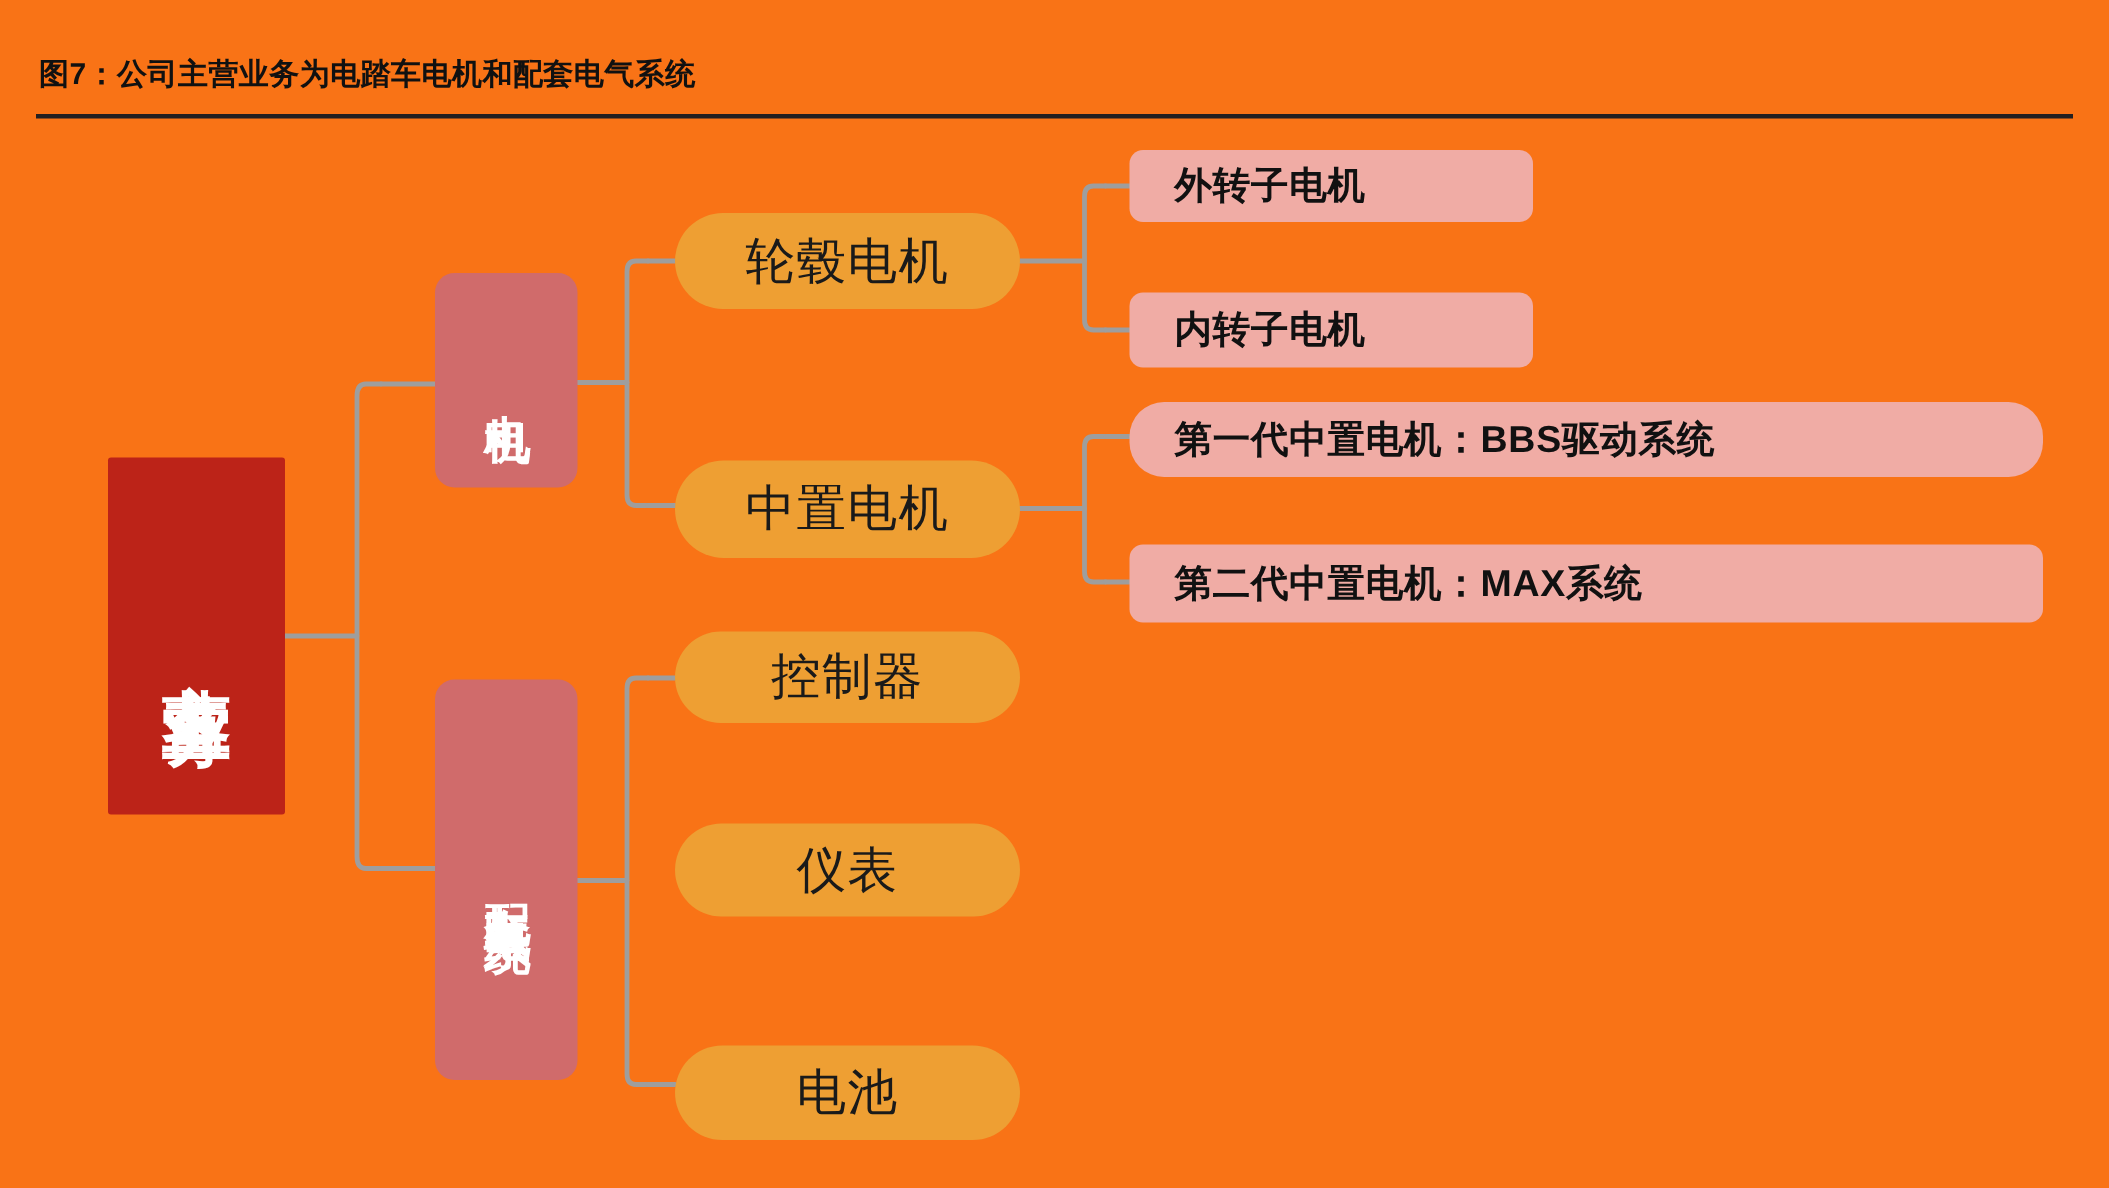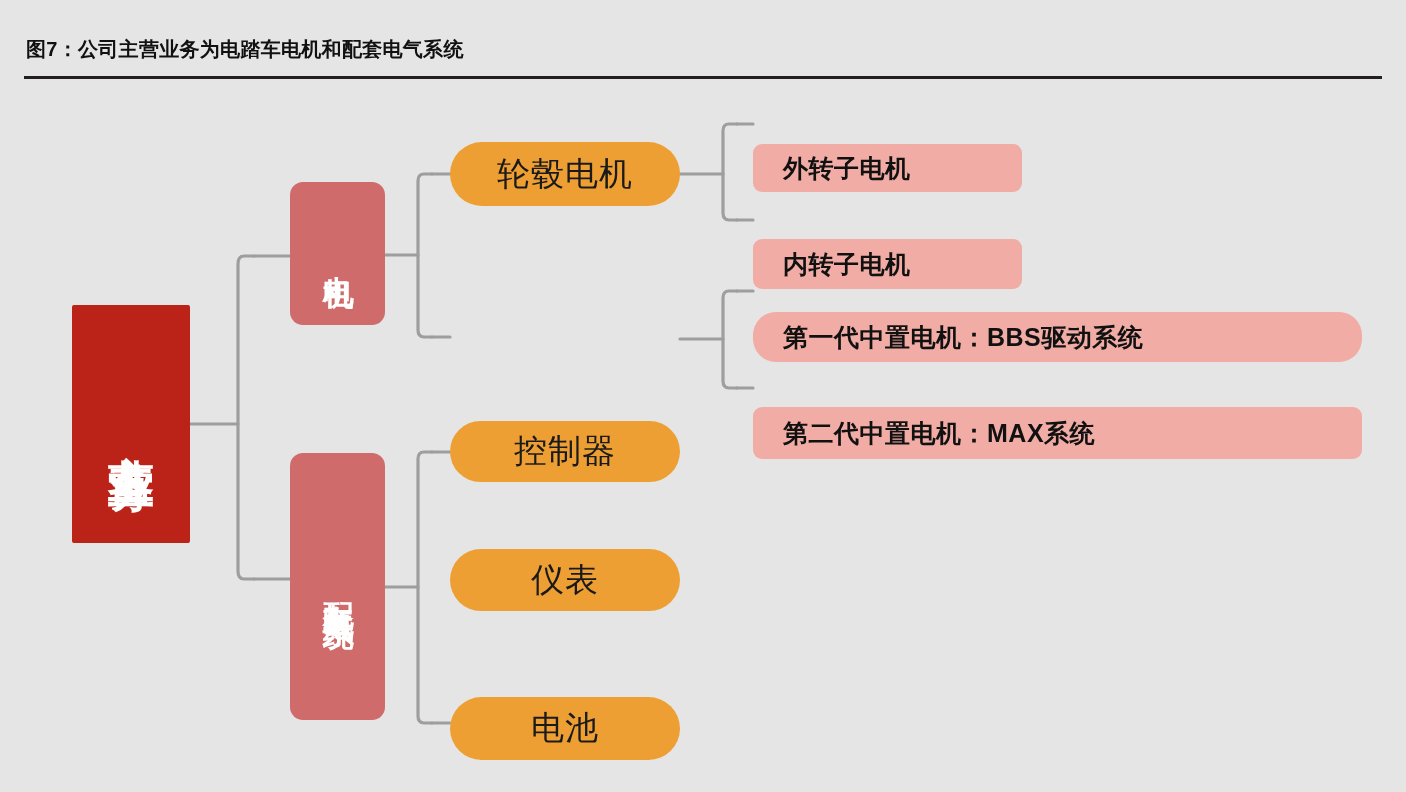--- a/index.html
+++ b/index.html
@@ -11,21 +11,21 @@
     width: 1406px;
     height: 792px;
     font-family: "Liberation Sans", "DejaVu Sans", sans-serif;
     overflow: hidden;
     position: relative;
   }
   #page {
     position: relative;
     width: 1406px;
     height: 792px;
-    background: #e5e5e5;
+    background: #f97316;
   }
 
   
   .fig-title {
     position: absolute;
     left: 26px;
     top: 36px;
     font-size: 20px;
     font-weight: bold;
     color: #111111;
@@ -106,21 +106,20 @@
   
   .node.leaf {
     background: #f0aca5;
     color: #111111;
     border-radius: 9px;
     font-size: 25px;
     font-weight: bold;
     justify-content: flex-start;
     padding-left: 30px;
     letter-spacing: 0.5px;
-    margin-top: 44px;
   }
 </style>
 </head>
 <body>
 
 <div id="page">
 
   <div class="fig-title">图7：公司主营业务为电踏车电机和配套电气系统</div>
   <div class="title-rule"></div>
 
@@ -157,20 +156,21 @@
     </svg>
 
     <div class="node root" style="left:72px; top:221px; width:118px; height:238px;">主营业务</div>
 
     <div class="node cat" style="left:290px; top:98px; width:95px; height:143px;">电机</div>
 
     <div class="node cat" style="left:290px; top:369px; width:95px; height:267px;">配套电气系统</div>
 
     <div class="node pill" style="left:450px; top:58px; width:230px; height:64px;">轮毂电机</div>
 
+    <div class="node pill" style="left:450px; top:223px; width:230px; height:65px;">中置电机</div>
 
     <div class="node leaf" style="left:753px; top:16px; width:269px; height:48px;">外转子电机</div>
 
     <div class="node leaf" style="left:753px; top:111px; width:269px; height:50px;">内转子电机</div>
 
     <div class="node leaf" style="left:753px; top:184px; width:609px; height:50px;border-radius:23px;">第一代中置电机：BBS驱动系统</div>
 
     <div class="node leaf" style="left:753px; top:279px; width:609px; height:52px;">第二代中置电机：MAX系统</div>
 
     <div class="node pill" style="left:450px; top:337px; width:230px; height:61px;">控制器</div>

